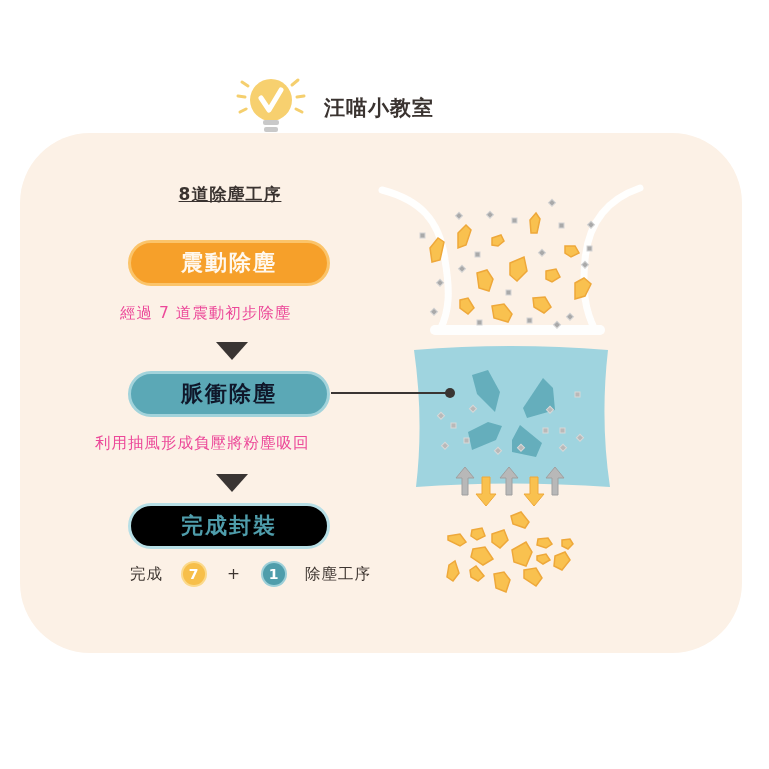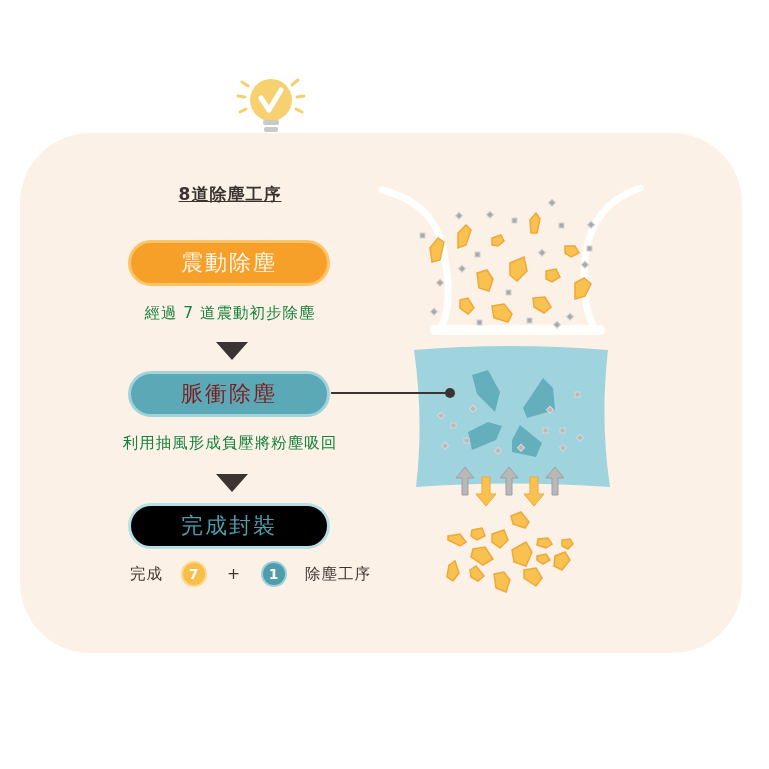--- a/index.html
+++ b/index.html
@@ -4,25 +4,25 @@
 <style>
   html, body { margin:0; padding:0; }
   body { width:769px; height:769px; background:#ffffff; position:relative; overflow:hidden;
          font-family: "DejaVu Sans", "Liberation Sans", sans-serif; color:#3d3530; }
   .header { position:absolute; left:232px; top:70px; height:70px; width:260px; }
   .bulb { position:absolute; left:0; top:0; width:80px; height:72px; }
   .header-title { position:absolute; left:92px; top:24px; font-size:21px; font-weight:bold; color:#3a3330; letter-spacing:1px; }
   .panel { position:absolute; left:20px; top:133px; width:722px; height:520px; background:#fcf1e6; border-radius:70px; }
   .section-title { position:absolute; left:160px; top:183px; width:140px; text-align:center; font-size:17px; font-weight:bold; color:#3a3330; letter-spacing:1px;text-decoration:underline; }
   .pill { position:absolute; left:128px; width:202px; height:46px; border-radius:24px; display:flex; align-items:center; justify-content:center;
-          font-size:22px; font-weight:normal; letter-spacing:2px; box-sizing:border-box; }
+          font-size:22px; font-weight:bold; letter-spacing:2px; box-sizing:border-box; }
   .pill.orange { top:240px; background:#f6a02a; color:#fff8ee; border:3px solid #fbc46a; }
-  .pill.teal { top:371px; background:#5ba8b6; color:#7f1d1d; border:3px solid #a2d3db; }
+  .pill.teal { top:371px; background:#5ba8b6; color:#0f172a; border:3px solid #a2d3db; }
   .pill.white { top:503px; background:#000000; color:#4f9dab; border:3px solid #b7dfe6; }
-  .desc { position:absolute; text-align:center; font-size:15.5px; color:#15803d; letter-spacing:1px; white-space:nowrap; }
+  .desc { position:absolute; font-size:15.5px; color:#ec4899; letter-spacing:1px; white-space:nowrap; }
   .desc1 { left:120px; top:303px; width:220px; }
   .desc2 { left:95px; top:433px; width:270px; }
   .tri { position:absolute; left:216px; width:0; height:0; border-left:16px solid transparent; border-right:16px solid transparent; border-top:18px solid #3a3533; }
   .tri1 { top:342px; }
   .tri2 { top:474px; }
   .summary { position:absolute; left:130px; top:563px; display:flex; align-items:center; gap:20px; font-size:15.5px; color:#3d3530; letter-spacing:1px; }
   .badge { display:inline-flex; width:22px; height:22px; border-radius:50%; color:#fff; font-weight:bold; font-size:14px; align-items:center; justify-content:center; }
   .badge.y { background:#f7bf4a; box-shadow:0 0 0 2px #fbd98a; }
   .badge.b { background:#4f9dab; box-shadow:0 0 0 2px #9ccfd8; }
   .plus { margin:0 2px; }
@@ -42,20 +42,21 @@
       <line x1="66" y1="10" x2="60" y2="15"></line>
       <line x1="72" y1="26" x2="65" y2="27"></line>
       <line x1="70" y1="42" x2="64" y2="39"></line>
     </g>
     <circle cx="39" cy="30" r="21" fill="#f7d06f"></circle>
     <path d="M29 28 L37 40 L49 20" stroke="#ffffff" stroke-width="5" fill="none" stroke-linecap="round" stroke-linejoin="round"></path>
     <rect x="31" y="50" width="16" height="5" rx="2" fill="#c9c9c9"></rect>
     <rect x="32" y="57" width="14" height="5" rx="2" fill="#c9c9c9"></rect>
     <rect x="34" y="64" width="10" height="4" rx="2" fill="#c9c9c9"></rect>
   </svg>
+  <div class="header-title">汪喵小教室</div>
 </div>
 
 <div class="panel"></div>
 
 <div class="section-title">8道除塵工序</div>
 
 <div class="pill orange">
   <span>震動除塵</span>
 </div>
 <div class="desc desc1">經過 7 道震動初步除塵</div>

